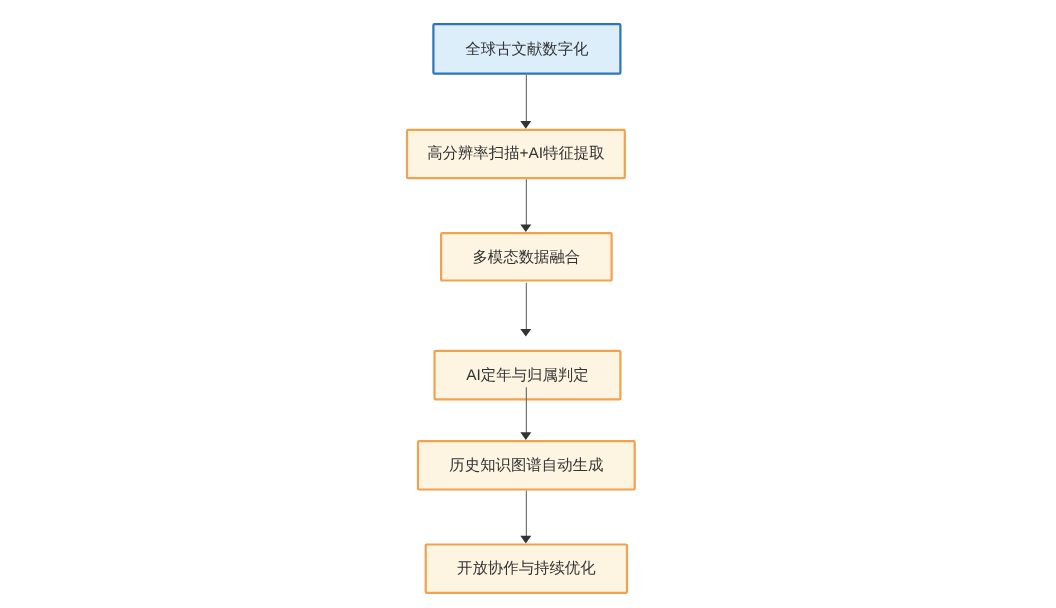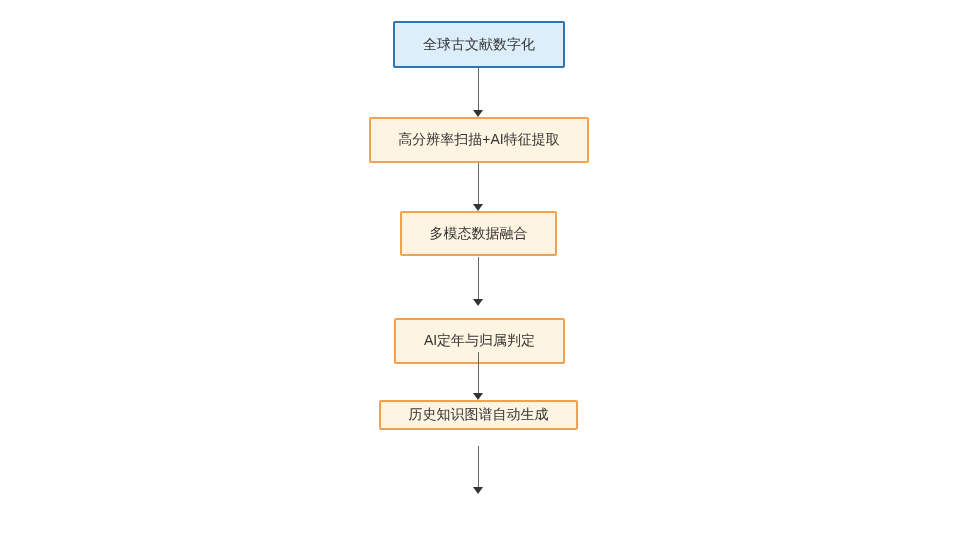--- a/index.html
+++ b/index.html
@@ -30,24 +30,24 @@
   }
   .node-blue {
     border-color: #2e75b6;
     background: #ddeefb;
   }
   .node-orange {
     border-color: #f0a24f;
     background: #fdf4e2;
   }
   .node-1 { left: 393px; top: 21px;  width: 172px; height: 47px; }
-  .node-2 { left: 369px; top: 117px; width: 220px; height: 46px; }
+  .node-2 { left: 369px; top: 117px; width: 200px; height: 46px; }
   .node-3 { left: 400px; top: 211px; width: 157px; height: 45px; }
   .node-4 { left: 394px; top: 318px; width: 171px; height: 46px; }
-  .node-5 { left: 379px; top: 400px; width: 199px; height: 30px; }
+  .node-5 { left: 379px; top: 400px; width: 199px; height: 46px; }
   .node-6 { left: 386px; top: 494px; width: 185px; height: 46px; }
 
   .arrow {
     position: absolute;
     width: 10px;
   }
   .arrow-1 { left: 473px; top: 68px;  height: 49px; }
   .arrow-2 { left: 473px; top: 163px; height: 48px; }
   .arrow-3 { left: 473px; top: 257px; height: 49px; }
   .arrow-4 { left: 473px; top: 352px; height: 48px; }
@@ -114,14 +114,17 @@
 
   <div class="node node-orange node-5">
     <span>历史知识图谱自动生成</span>
   </div>
 
   <div class="arrow arrow-5">
     <div class="arrow-line"></div>
     <div class="arrow-head"></div>
   </div>
 
+  <div class="node node-orange node-6">
+    <span>开放协作与持续优化</span>
+  </div>
 
 </div>
 
 </body></html>

